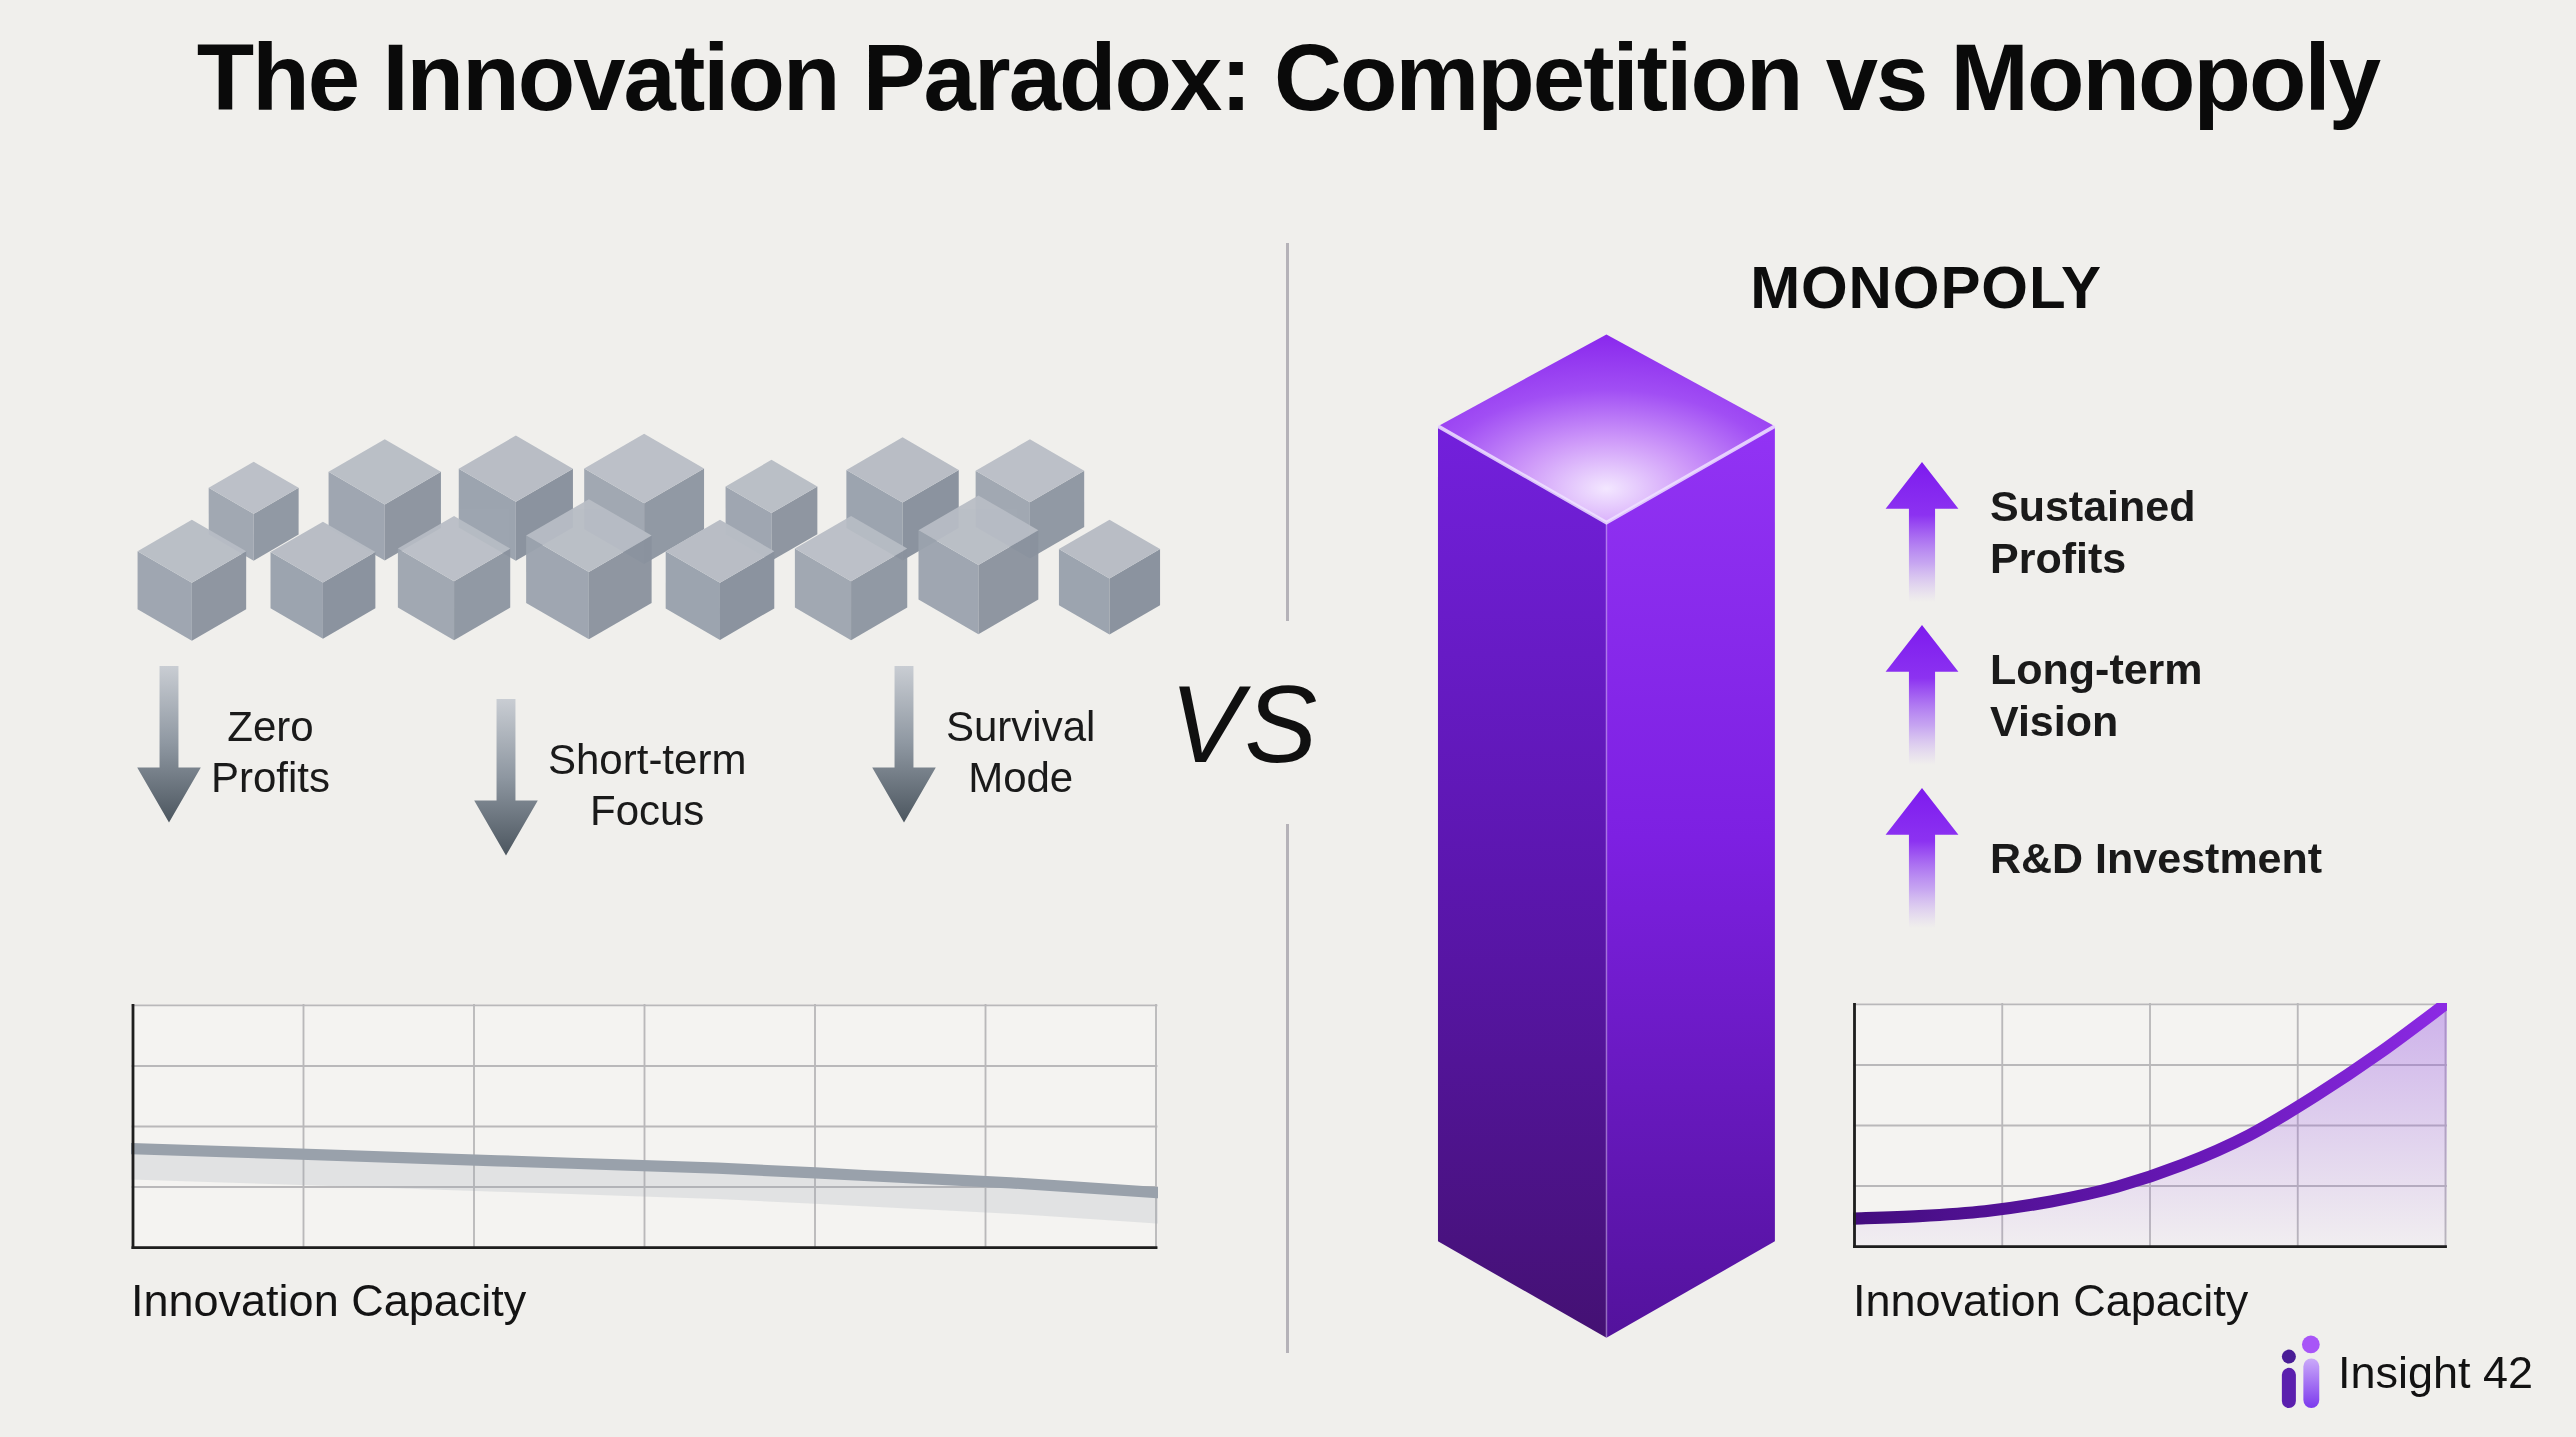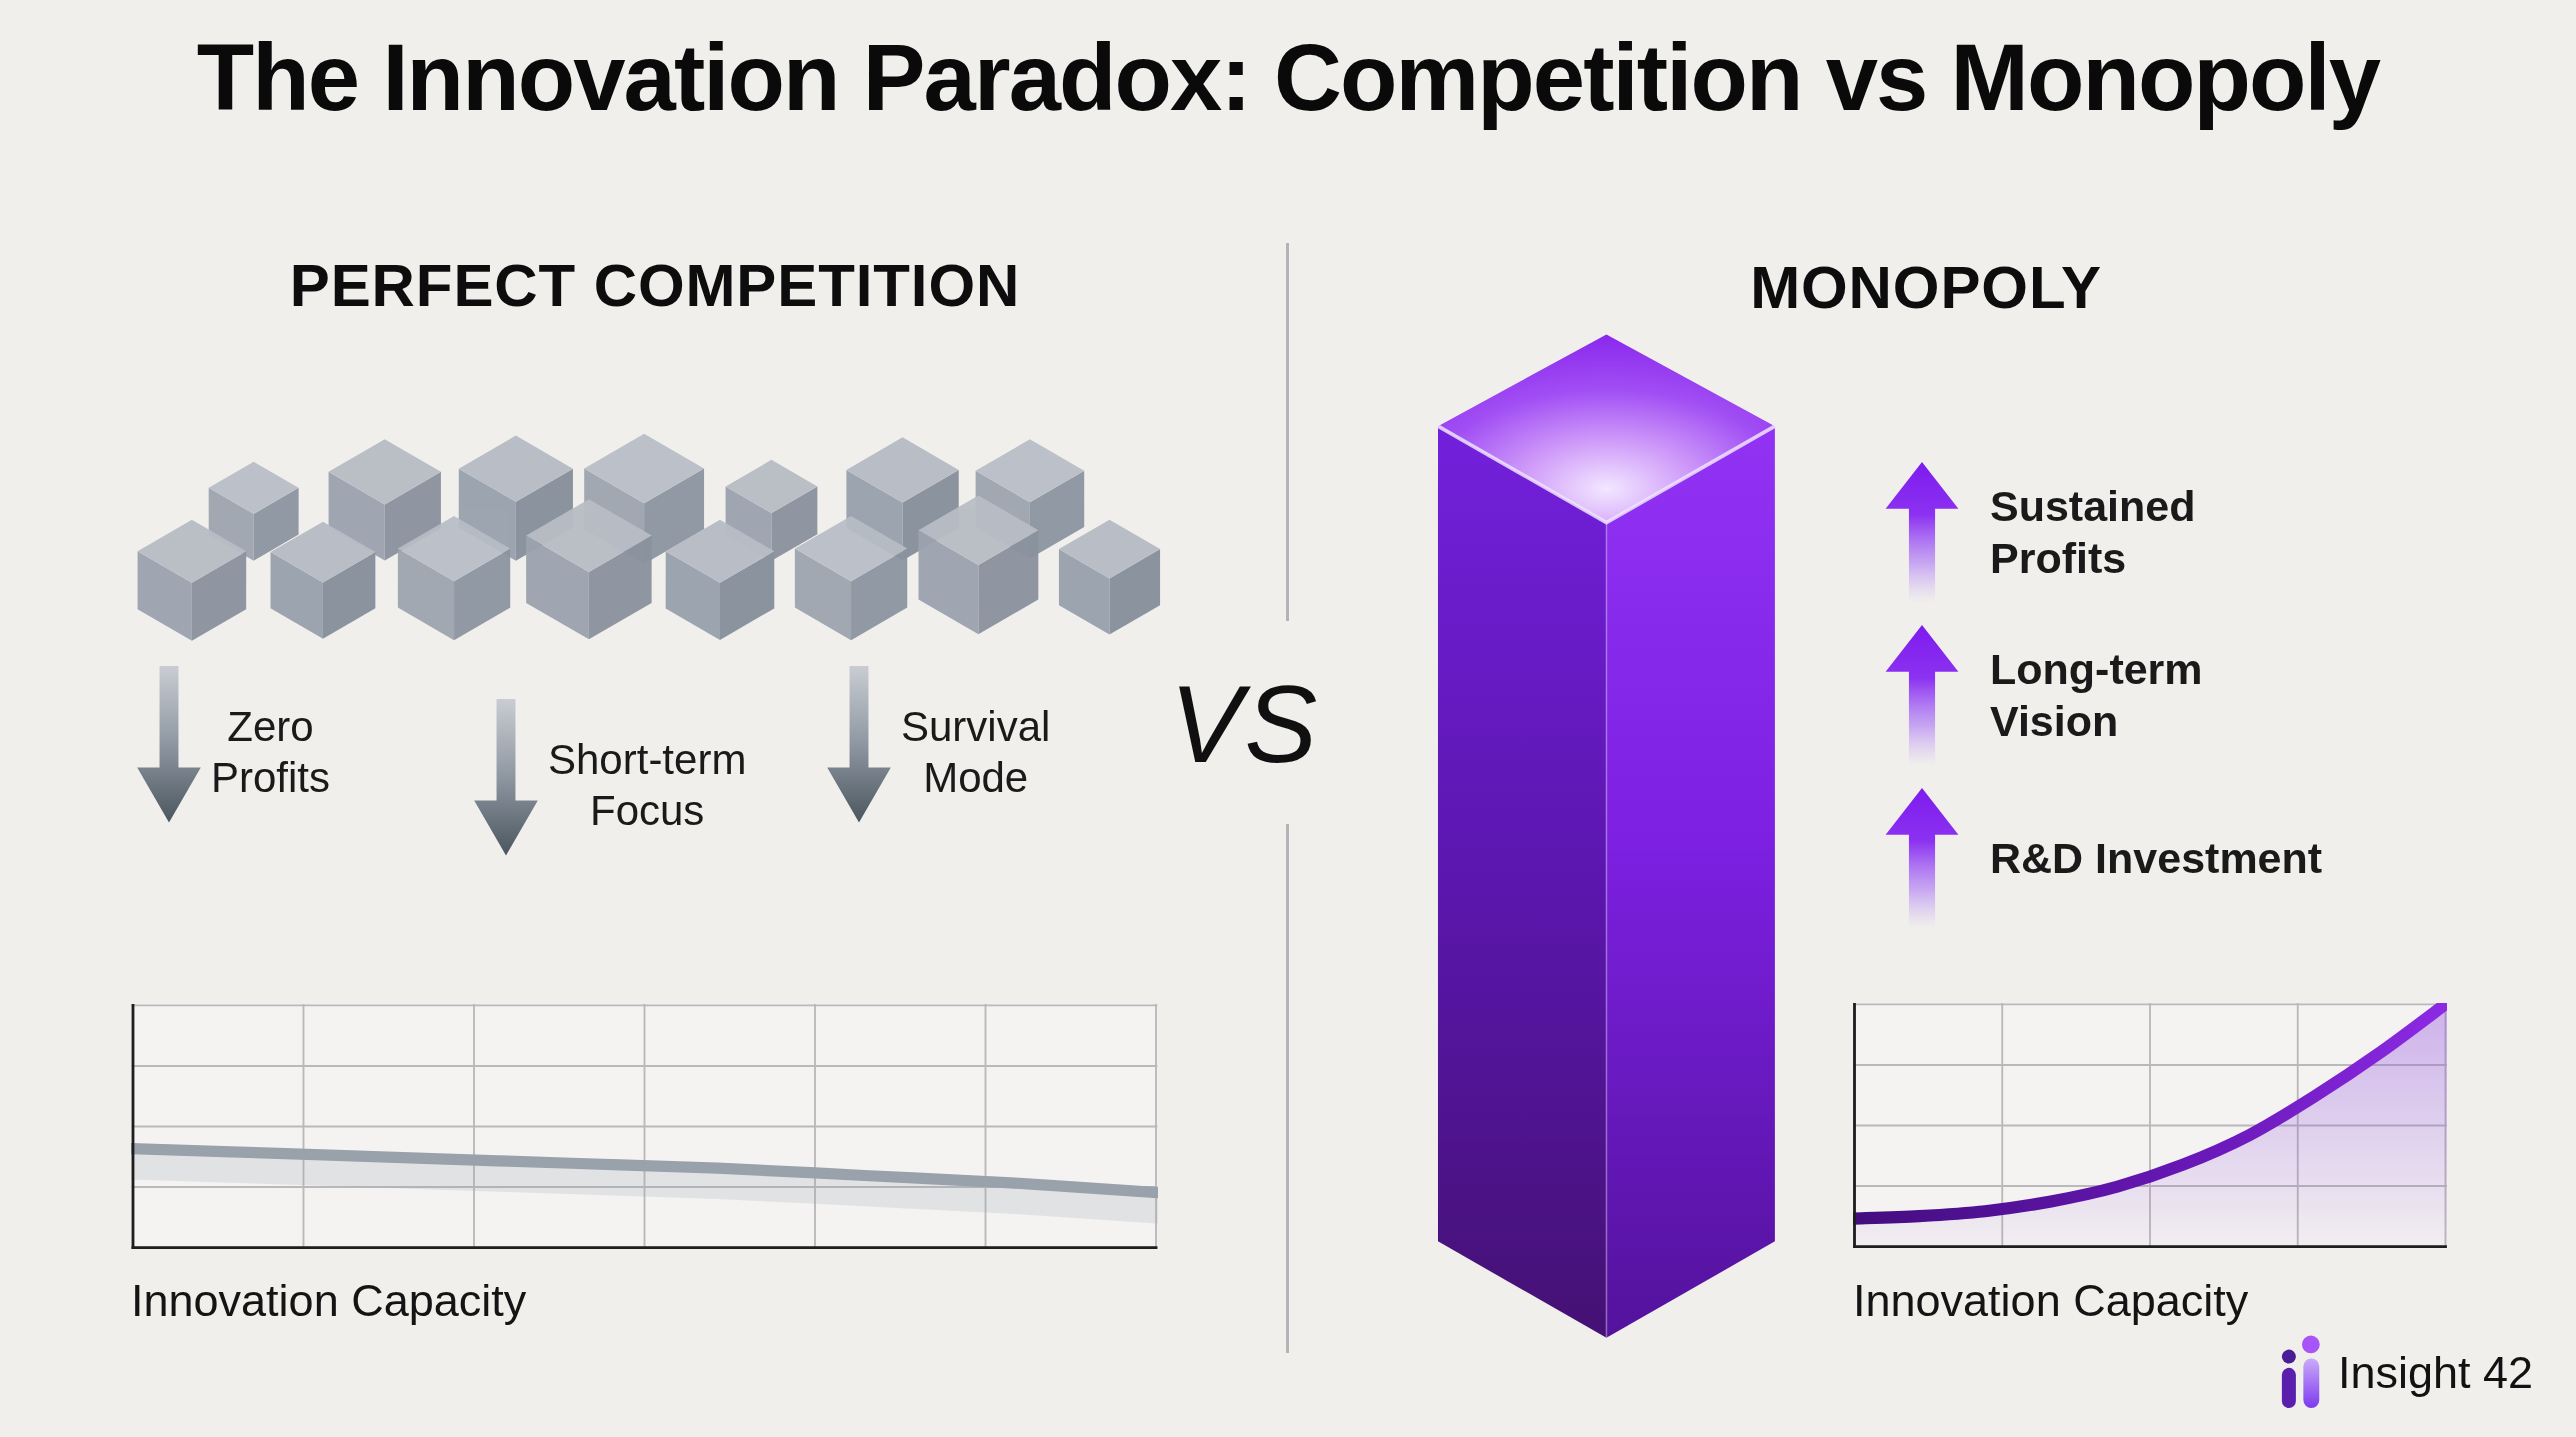--- a/index.html
+++ b/index.html
@@ -70,21 +70,20 @@
       <stop offset="0" stop-color="#cbaaf9"></stop>
       <stop offset="1" stop-color="#7c3aed"></stop>
     </linearGradient>
   </defs>
 </svg>
 
 <div class="canvas">
 
   <div class="abs title">The Innovation Paradox: Competition vs Monopoly</div>
 
-  <div class="abs col-header header-left">PERFECT COMPETITION</div>
 
   <svg id="cubes-svg" class="abs" style="left:131px;top:426px" width="1030" height="225" viewBox="0 0 1100 240">
       <g opacity="0.92">
         <polygon points="83,65.84 131,93.67999999999999 131,143.68 83,115.84" fill="#9ba3ae"></polygon>
         <polygon points="179,65.84 131,93.67999999999999 131,143.68 179,115.84" fill="#8a929e"></polygon>
         <polygon points="131,38 179,65.84 131,93.67999999999999 83,65.84" fill="#b8bdc5"></polygon>
       </g>
       <g opacity="0.9500000000000001">
         <polygon points="211,48.8 271,83.6 271,143.6 211,108.8" fill="#9ba3ae"></polygon>
         <polygon points="331,48.8 271,83.6 271,143.6 331,108.8" fill="#8a929e"></polygon>
@@ -164,21 +163,21 @@
     <div class="outcome-label">Zero
 Profits</div>
   </div>
   <div class="abs outcome" style="left:464px;top:699px">
     <svg width="84" height="159" viewBox="0 0 90 185">
       <polygon points="34,0 56,0 56,118 82,118 45,182 8,118 34,118" fill="url(#gradGrayArrow)"></polygon>
     </svg>
     <div class="outcome-label">Short-term
 Focus</div>
   </div>
-  <div class="abs outcome" style="left:817px;top:666px">
+  <div class="abs outcome" style="left:862px;top:666px">
     <svg width="84" height="159" viewBox="0 0 90 185">
       <polygon points="34,0 56,0 56,118 82,118 45,182 8,118 34,118" fill="url(#gradGrayArrow)"></polygon>
     </svg>
     <div class="outcome-label">Survival
 Mode</div>
   </div>
 
   <div class="abs chart-frame" style="left:131px;top:1004px">
     <svg id="left-chart" width="1027" height="245" viewBox="0 0 1097 262">
         <rect x="0" y="0" width="1097" height="262" fill="#f4f3f1"></rect>

